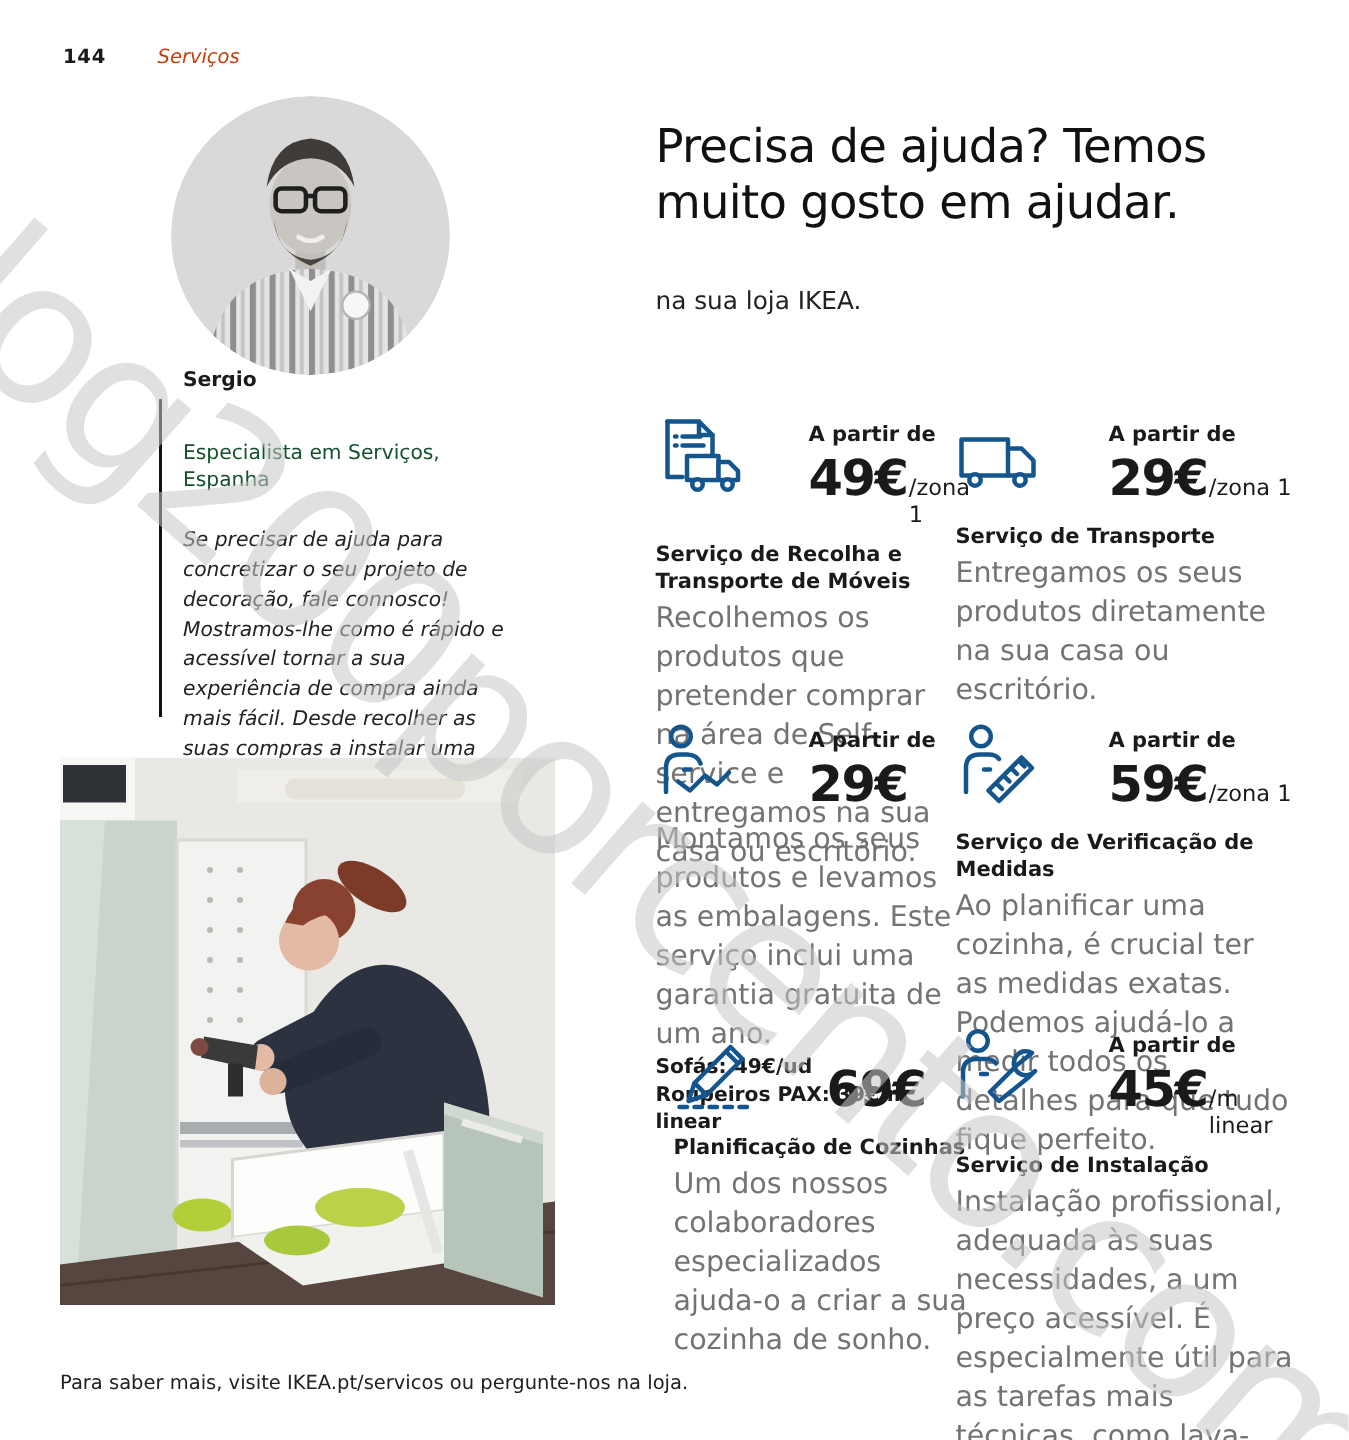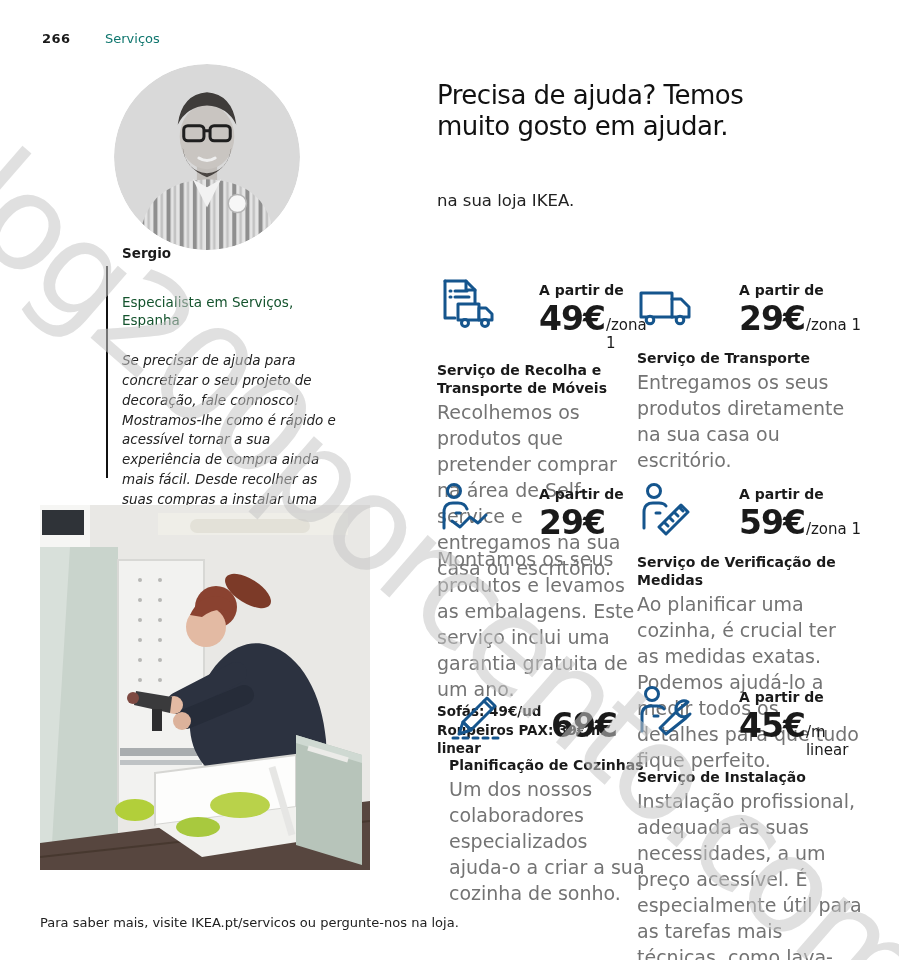--- a/index.html
+++ b/index.html
@@ -9,21 +9,21 @@
     width:899px; height:960px;
     background:#ffffff;
     font-family:"DejaVu Sans", sans-serif;
     color:#1a1a1a;
     overflow:hidden;
   }
   .abs { position:absolute; }
 
   
   .page-num { left:42px; top:31px; font-size:13px; font-weight:bold; letter-spacing:.5px; }
-  .section  { left:105px; top:31px; font-size:13px; color:#0f766e; }
+  .section  { left:105px; top:31px; font-size:13px; color:#c2410c;font-style:italic; }
 
   
   .watermark {
     left:-30px; top:70px;
     font-size:132px; letter-spacing:-7px;
     color:#c7c7c7; opacity:.55;
     white-space:nowrap;
     transform:rotate(41deg); transform-origin:0 0;
     z-index:9; pointer-events:none;
   }
@@ -32,21 +32,21 @@
   .portrait { left:114px; top:64px; width:186px; height:186px; border-radius:50%; overflow:hidden; }
 
   
   .spec-rule { left:106px; top:266px; width:2px; height:212px; background:#111; }
   .spec-block { left:122px; top:245px; width:225px; }
   .spec-name { font-size:13.5px; font-weight:bold; margin-bottom:2px; }
   .spec-role { font-size:13.5px; line-height:1.3; color:#14532d;margin-top:33px; }
   .spec-quote { margin-top:22px; font-size:13.5px; font-style:italic; line-height:1.47; color:#222; }
 
   
-  .headline { left:437px; top:80px; width:440px; font-size:26px; line-height:1.18; color:#111; letter-spacing:-0.5px; }
+  .headline { left:437px; top:80px; width:440px; font-size:31px; line-height:1.18; color:#111; letter-spacing:-0.5px; }
   .subtitle { left:437px; top:168px; width:400px; font-size:16.5px; line-height:1.35; color:#222; }
 
   
   .service { position:absolute; }
   .svc-head { display:flex; align-items:flex-start;gap:32px; }
   .svc-icon { display:block; width:60px; flex:0 0 60px; }
   .price-stack { margin-left:10px; margin-top:4px; }
   .price-stack.mid { margin-top:20px; }
   .price-prefix { font-size:14px; font-weight:bold; margin-bottom:1px; }
   .price-amount { display:flex; align-items:baseline;justify-content:space-between; }
@@ -58,21 +58,21 @@
 
   
   .photo { left:40px; top:505px; width:330px; height:365px; overflow:hidden; }
 
   
   .footer { left:40px; top:915px; font-size:13px; color:#222; }
 </style>
 </head>
 <body>
 
-<div class="abs page-num">266</div>
+<div class="abs page-num">144</div>
 <div class="abs section">Serviços</div>
 
 <div class="abs portrait">
   <svg width="186" height="186" viewBox="0 0 184 184">
     <defs>
       <clipPath id="circ">
           <circle cx="92" cy="92" r="92"></circle>
         </clipPath>
       <pattern id="stripes" width="13" height="10" patternUnits="userSpaceOnUse">
         <rect width="13" height="10" fill="#e4e4e4"></rect>

